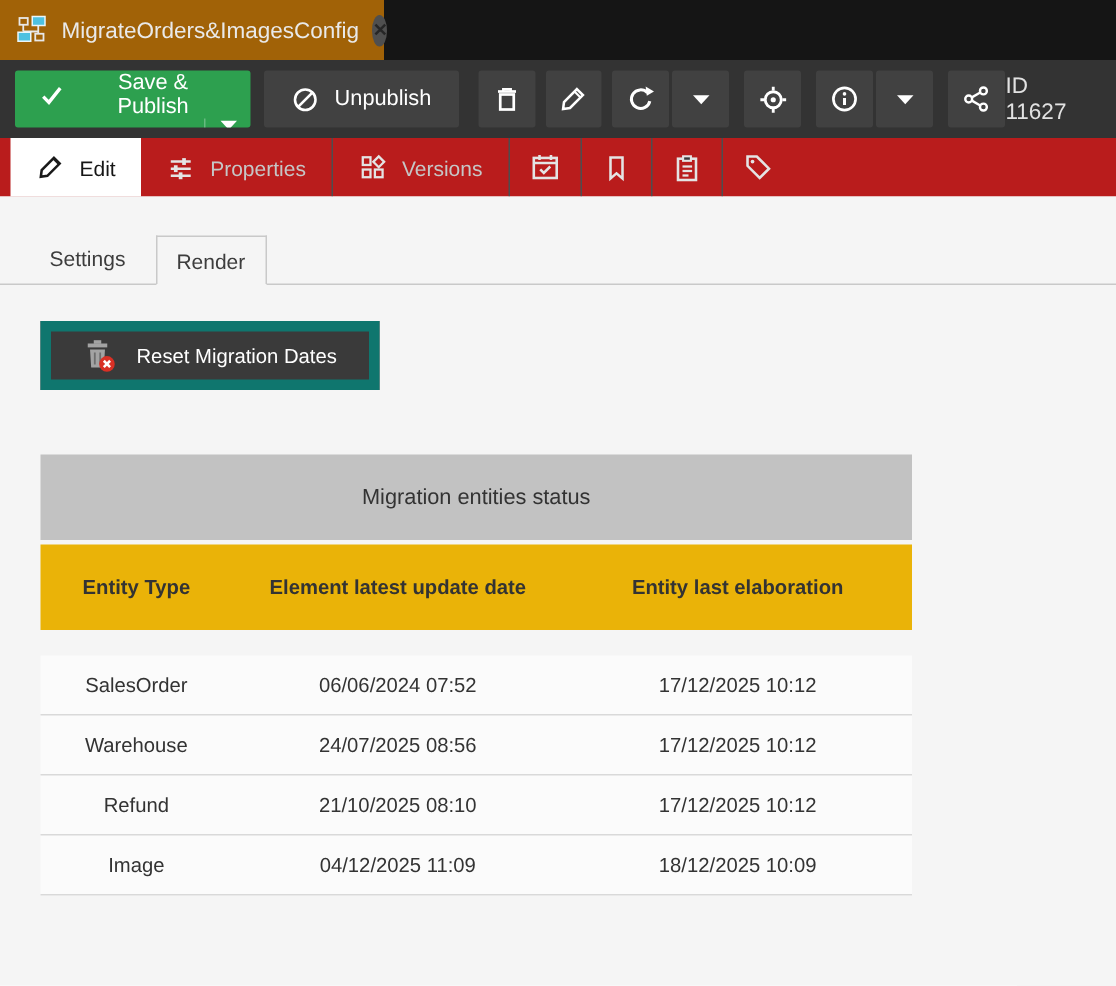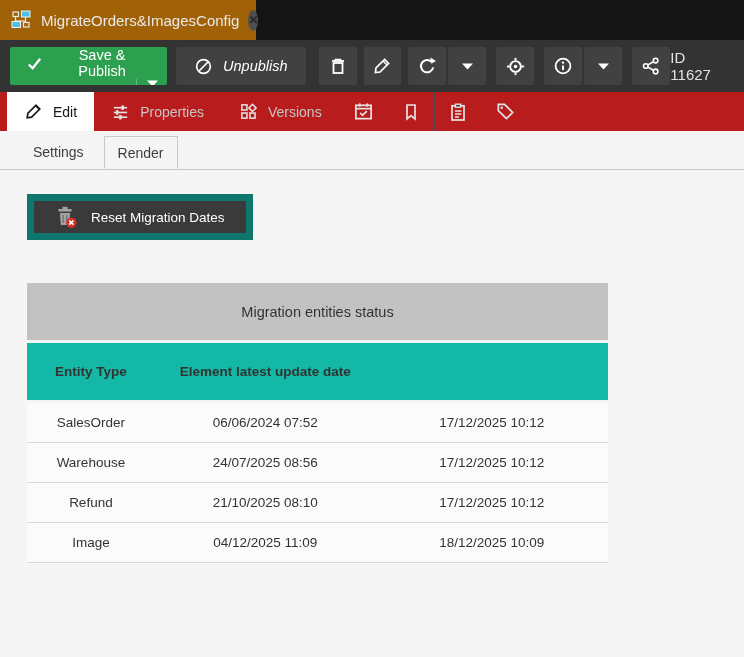--- a/index.html
+++ b/index.html
@@ -13,45 +13,45 @@
   .title-text { color:#e9e9e9; font-size:15px; white-space:nowrap; }
   .close-btn { margin-left:auto; width:21px; height:21px; border-radius:50%; background:#4f4f4f; color:#262626; font-size:12px; font-weight:bold; display:flex; align-items:center; justify-content:center; border:none; cursor:pointer; line-height:1; }
 
   
   .toolbar { height:52px; background:#333333; display:flex; align-items:center; padding:0 14px 0 10px; flex:0 0 52px; }
   .toolbar button { font-family:inherit; border:none; cursor:pointer; }
   .split { display:flex; align-items:flex-end; height:38px; border-radius:2px; overflow:hidden;flex-direction:column; }
   .split.green { background:#2da04f; margin-right:9px; }
   .btn-main { display:flex; align-items:center; gap:10px; background:transparent; color:#fff; font-size:14.5px; padding:0 16px; }
   .split.green .btn-caret { width:31px; background:transparent; border-left:1px solid rgba(255,255,255,0.28); display:flex; align-items:center; justify-content:center; }
-  .btn-dark { height:38px; background:#414141; color:#fff; font-size:14.5px; display:flex; align-items:center; gap:10px; padding:0 18px; border-radius:2px; margin-right:13px;font-style:italic; }
+  .btn-dark { height:38px; background:#414141; color:#fff; font-size:14.5px; display:flex; align-items:center; gap:10px; padding:0 18px; border-radius:2px; margin-right:13px; }
   .icon-btn { width:38px; height:38px; background:#414141; border-radius:2px; display:flex; align-items:center; justify-content:center; }
   .gap7 { margin-right:7px; } .gap10 { margin-right:10px; }
   .split-dark { display:flex; gap:2px; margin-right:10px; }
   .id-label { margin-left:auto; color:#e2e2e2; font-size:15px; }
 
   
   .tabbar { height:39px; background:#b91c1c; display:flex; align-items:stretch; padding-left:7px; flex:0 0 39px; }
   .tab { display:flex; align-items:center; gap:10px; padding:0 17px; color:#c6c6c6; font-size:14px; cursor:pointer; }
   .tab.icon-only { padding:0 13px; }
   .tab.active { background:#ffffff; color:#161616; }
   .tdiv { width:1px; background:#4d4d4f; margin:0; }
 
   
   .content { flex:1; background:#f5f5f5; }
-  .subtabs { display:flex; align-items:flex-start; margin-top:5px; padding-left:20px; border-bottom:1px solid #c9c9c9; height:34px; }
+  .subtabs { display:flex; align-items:center; margin-top:25px; padding-left:20px; border-bottom:1px solid #c9c9c9; height:34px; }
   .subtab { height:33px; line-height:33px; padding:0 13px; font-size:14px; color:#3d3d3d; cursor:pointer; margin-right:7px; }
   .subtab.active { background:#f5f5f5; border:1px solid #c9c9c9; border-bottom:1px solid #f5f5f5; margin-bottom:-1px; }
 
   .reset-btn { margin:24px 0 0 27px; height:46px; padding:0 21px; background:#3a3a3a; border:7px solid #0f766e; color:#ffffff; font-size:13.5px; font-family:inherit; display:flex; align-items:center; gap:13px; cursor:pointer; }
 
   
   .mtable { margin:43px 0 0 27px; width:581px; font-family:"Liberation Sans", sans-serif; }
   .tbl-caption { height:57px; background:#c2c2c2; display:flex; align-items:center; justify-content:center; font-weight:normal; font-size:14.5px; color:#333; margin-bottom:3px; }
-  .tbl-head { display:flex; height:57px; background:#14b8a6; margin-bottom:3px; }
+  .tbl-head { display:flex; height:57px; background:#eab308; margin-bottom:17px; }
   .tbl-head .cell { font-weight:bold; }
   .cell { display:flex; align-items:center; justify-content:center; font-size:13.5px; color:#333; text-align:center; }
   .c1 { width:22%; } .c2 { width:38%; } .c3 { width:40%; }
   .tbl-body { background:#fbfbfb; }
   .tbl-row { display:flex; height:40px; border-bottom:1px solid #d9d9d9; }
 </style>
 </head>
 <body>
 
 <div class="screen">
@@ -280,20 +280,21 @@
         </svg>
       </span>
       <span>Reset Migration Dates</span>
     </button>
 
     <div class="mtable">
       <div class="tbl-caption">Migration entities status</div>
       <div class="tbl-head">
         <div class="cell c1">Entity Type</div>
         <div class="cell c2">Element latest update date</div>
+        <div class="cell c3">Entity last elaboration</div>
       </div>
       <div class="tbl-body">
         <div class="tbl-row">
           <div class="cell c1">SalesOrder</div>
           <div class="cell c2">06/06/2024 07:52</div>
           <div class="cell c3">17/12/2025 10:12</div>
         </div>
         <div class="tbl-row">
           <div class="cell c1">Warehouse</div>
           <div class="cell c2">24/07/2025 08:56</div>

